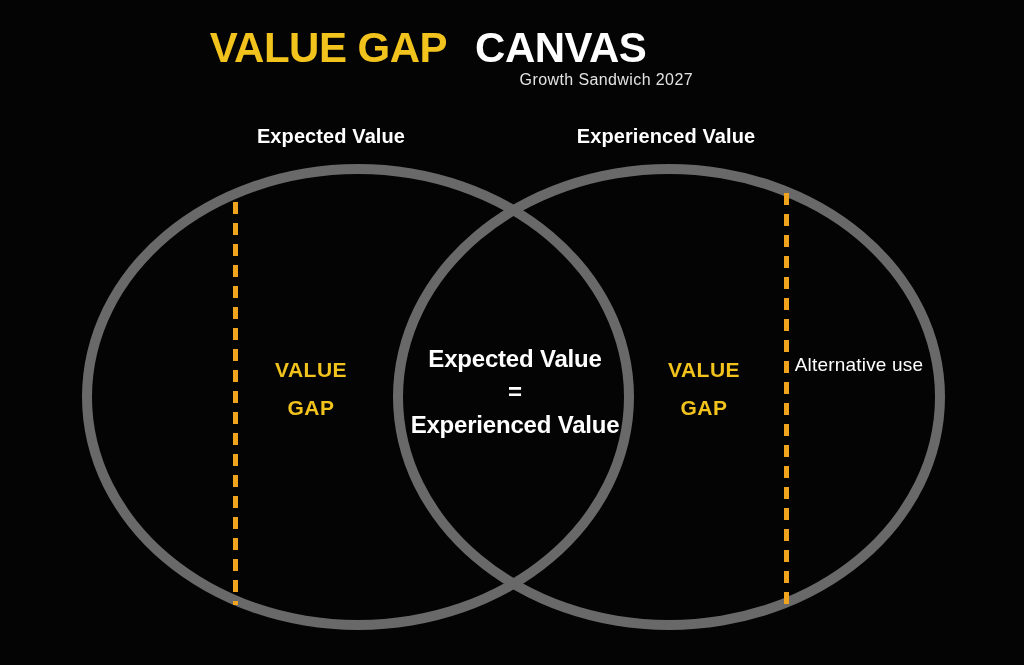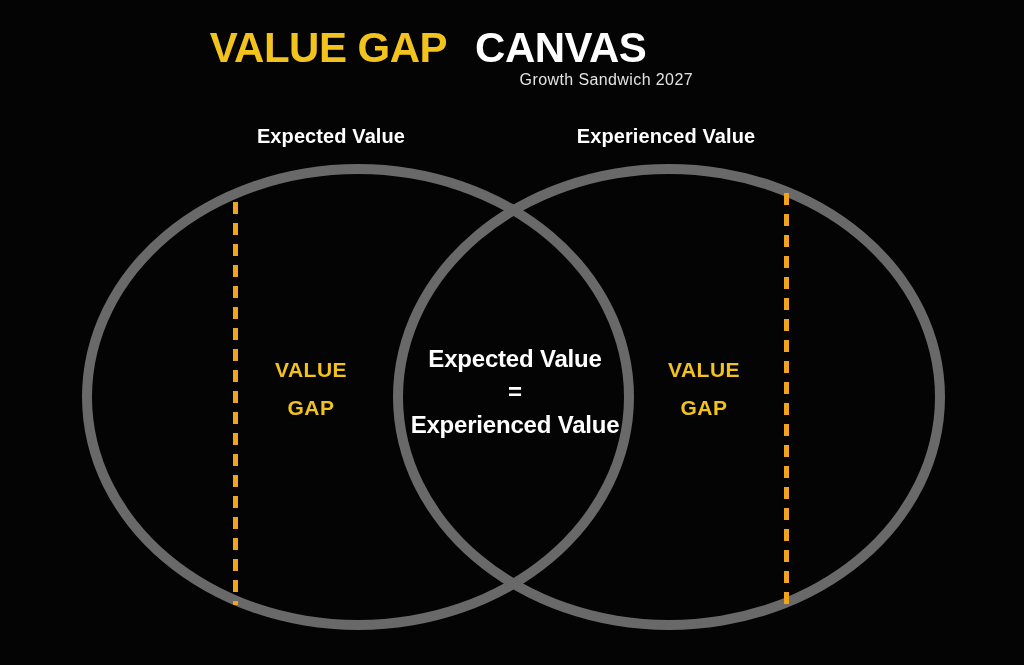--- a/index.html
+++ b/index.html
@@ -103,15 +103,16 @@
     <div>=</div>
     <div>Experienced Value</div>
   </div>
 
   <div class="gap-text gap-right">
     <div>VALUE</div>
     <div>GAP</div>
   </div>
 
   <div class="note note-right">
+    <div>Alternative use</div>
   </div>
 
 </div>
 
 </body></html>

